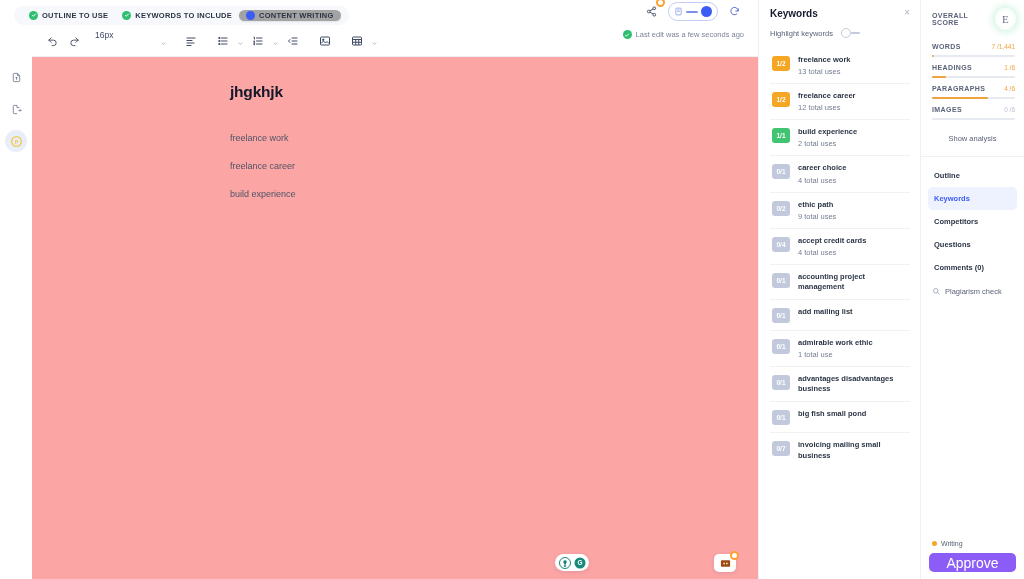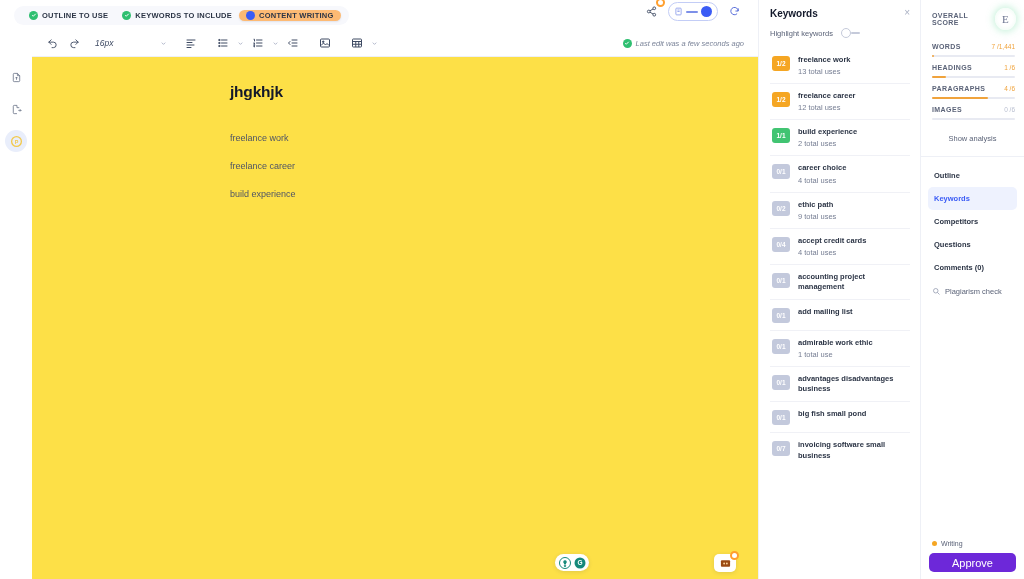--- a/index.html
+++ b/index.html
@@ -53,21 +53,21 @@
   .chip {
     display: flex; align-items: flex-start; gap: 4px;
     padding: 1px 7px;
     border-radius: 12px;
     font-size: 7.5px; font-weight: bold;
     letter-spacing: .25px;
     color: #2b3445;
     white-space: nowrap;
     cursor: pointer;
   }
-  .chip.sel { background: #fdba74; box-shadow: 0 1px 2px rgba(40,50,90,.10); }
+  .chip.sel { background: #a3a3a3; box-shadow: 0 1px 2px rgba(40,50,90,.10); }
   .dot-check {
     width: 9px; height: 9px; border-radius: 50%;
     background: #2fbf71;
     display: inline-flex; align-items: center; justify-content: center;
     flex: 0 0 9px;
   }
   .dot-check svg { display:block; }
   .dot-blue {
     width: 9px; height: 9px; border-radius: 50%;
     background: #3b5cf5; flex: 0 0 9px;
@@ -97,24 +97,23 @@
     padding: 2px 5px; height: 19px;
     background: #ffffff; cursor: pointer;
   }
   .mode-toggle .track { width: 12px; height: 2px; background: #7d90e8; border-radius: 2px; }
   .mode-toggle .knob { width: 11px; height: 11px; border-radius: 50%; background: #3b5cf5; }
 
   
   .fmt-bar {
     height: 27px;
     border-bottom: 1px solid #eef0f6;
-    display: flex; align-items: center;
+    display: flex; 
     padding-left: 9px; gap: 0px;
     position: relative;
-    font-style: italic;
   }
   .fmt-btn {
     width: 22px; height: 22px;
     display: flex; align-items: center; justify-content: center;
     cursor: pointer; border-radius: 4px;
     color: #3e4a63;
   }
   .fmt-chev { width: 13px; display:flex; align-items:center; justify-content:center; cursor:pointer; color:#9aa3bb; }
   .fontsize {
     font-size: 8.5px; color: #3e4a63;
@@ -126,21 +125,21 @@
   .lastedit {
     position: absolute; right: 14px;
     display: flex; align-items: center; gap: 4px;
     font-size: 7.5px; color: #7b8499;
     white-space: nowrap;
   }
 
   
   .canvas {
     flex: 1 1 auto; position: relative; overflow: hidden;
-    background: #fde047;
+    background: #fca5a5;
   }
   .doc { padding: 26px 0 0 0; }
   .doc-title {
     font-size: 15.5px; font-weight: bold; color: #13192b;
     text-align: left; padding-left: 198px;
     letter-spacing: -.2px;
   }
   .doc-p {
     font-size: 9px; color: #4c5costs;
     color: #4e5466;
@@ -262,23 +261,23 @@
     display: flex; align-items: flex-end; gap: 4px;
     padding: 8px 11px 0 11px;
     font-size: 7.5px; color: #5b6378; cursor: pointer;
   }
   .sc-bottom { position: absolute; left: 0; right: 0; bottom: 7px; padding: 0 8px; }
   .status-row { display: flex; align-items: center; gap: 4px; padding-left: 3px; margin-bottom: 6px; }
   .status-dot { width: 5px; height: 5px; border-radius: 50%; background: #f5a623; }
   .status-txt { font-size: 7px; color: #5b6378; }
   .approve {
     width: 100%; height: 19px;
-    background: #6d28d9; color: #ffffff;
+    background: #8b5cf6; color: #ffffff;
     border: none; border-radius: 5px;
-    font-size: 11px; font-family: "Liberation Sans", sans-serif;
+    font-size: 14px; font-family: "Liberation Sans", sans-serif;
     cursor: pointer;
   }
 </style>
 </head>
 <body>
 
 <div id="app">
 
   <div class="rail">
     <div class="rail-btn">
@@ -564,21 +563,21 @@
         </div>
         <div class="kw-item">
           <span class="kw-badge gray">0/1</span>
           <div class="kw-text">
             <div class="kw-name">big fish small pond</div>
           </div>
         </div>
         <div class="kw-item">
           <span class="kw-badge gray">0/7</span>
           <div class="kw-text">
-            <div class="kw-name">invoicing software small business</div>
+            <div class="kw-name">invoicing mailing small business</div>
           </div>
         </div>
       </div>
   </div>
 
   <div class="score-col">
     <div class="sc-head">
       <span class="sc-head-label">OVERALL SCORE</span>
       <span class="sc-letter">E</span>
     </div>

